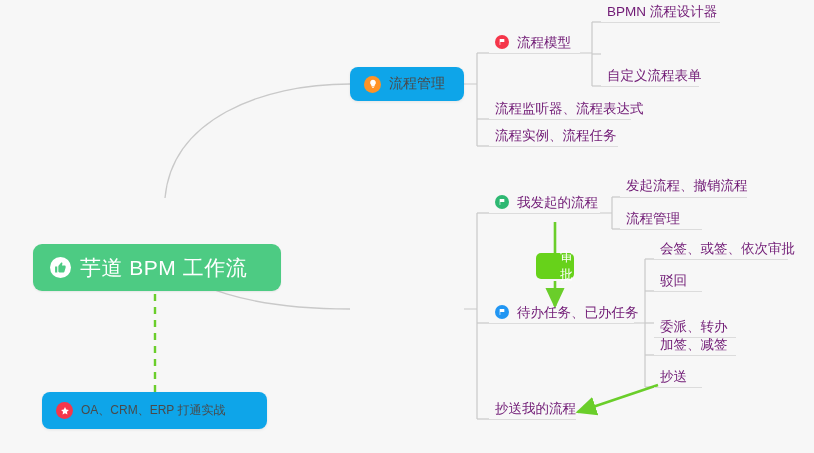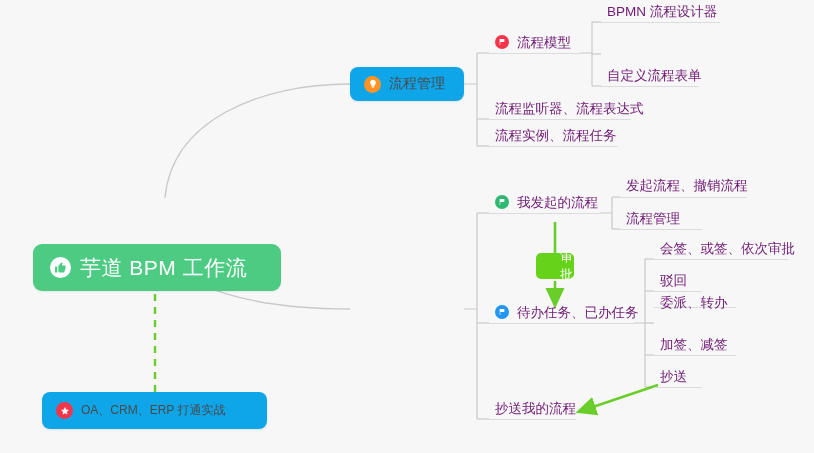--- a/index.html
+++ b/index.html
@@ -252,21 +252,21 @@
   </div>
 
   <div class="leaf-node" style="left:654px; top:233px; width:134px;">
     <span class="leaf-label">会签、或签、依次审批</span>
   </div>
 
   <div class="leaf-node" style="left:654px; top:265px; width:48px;">
     <span class="leaf-label">驳回</span>
   </div>
 
-  <div class="leaf-node" style="left:654px; top:281px; width:82px;align-items:center;">
+  <div class="leaf-node" style="left:654px; top:311px; width:82px;">
     <span class="leaf-label">委派、转办</span>
   </div>
 
   <div class="leaf-node" style="left:654px; top:329px; width:82px;">
     <span class="leaf-label">加签、减签</span>
   </div>
 
   <div class="leaf-node" style="left:654px; top:361px; width:48px;">
     <span class="leaf-label">抄送</span>
   </div>

